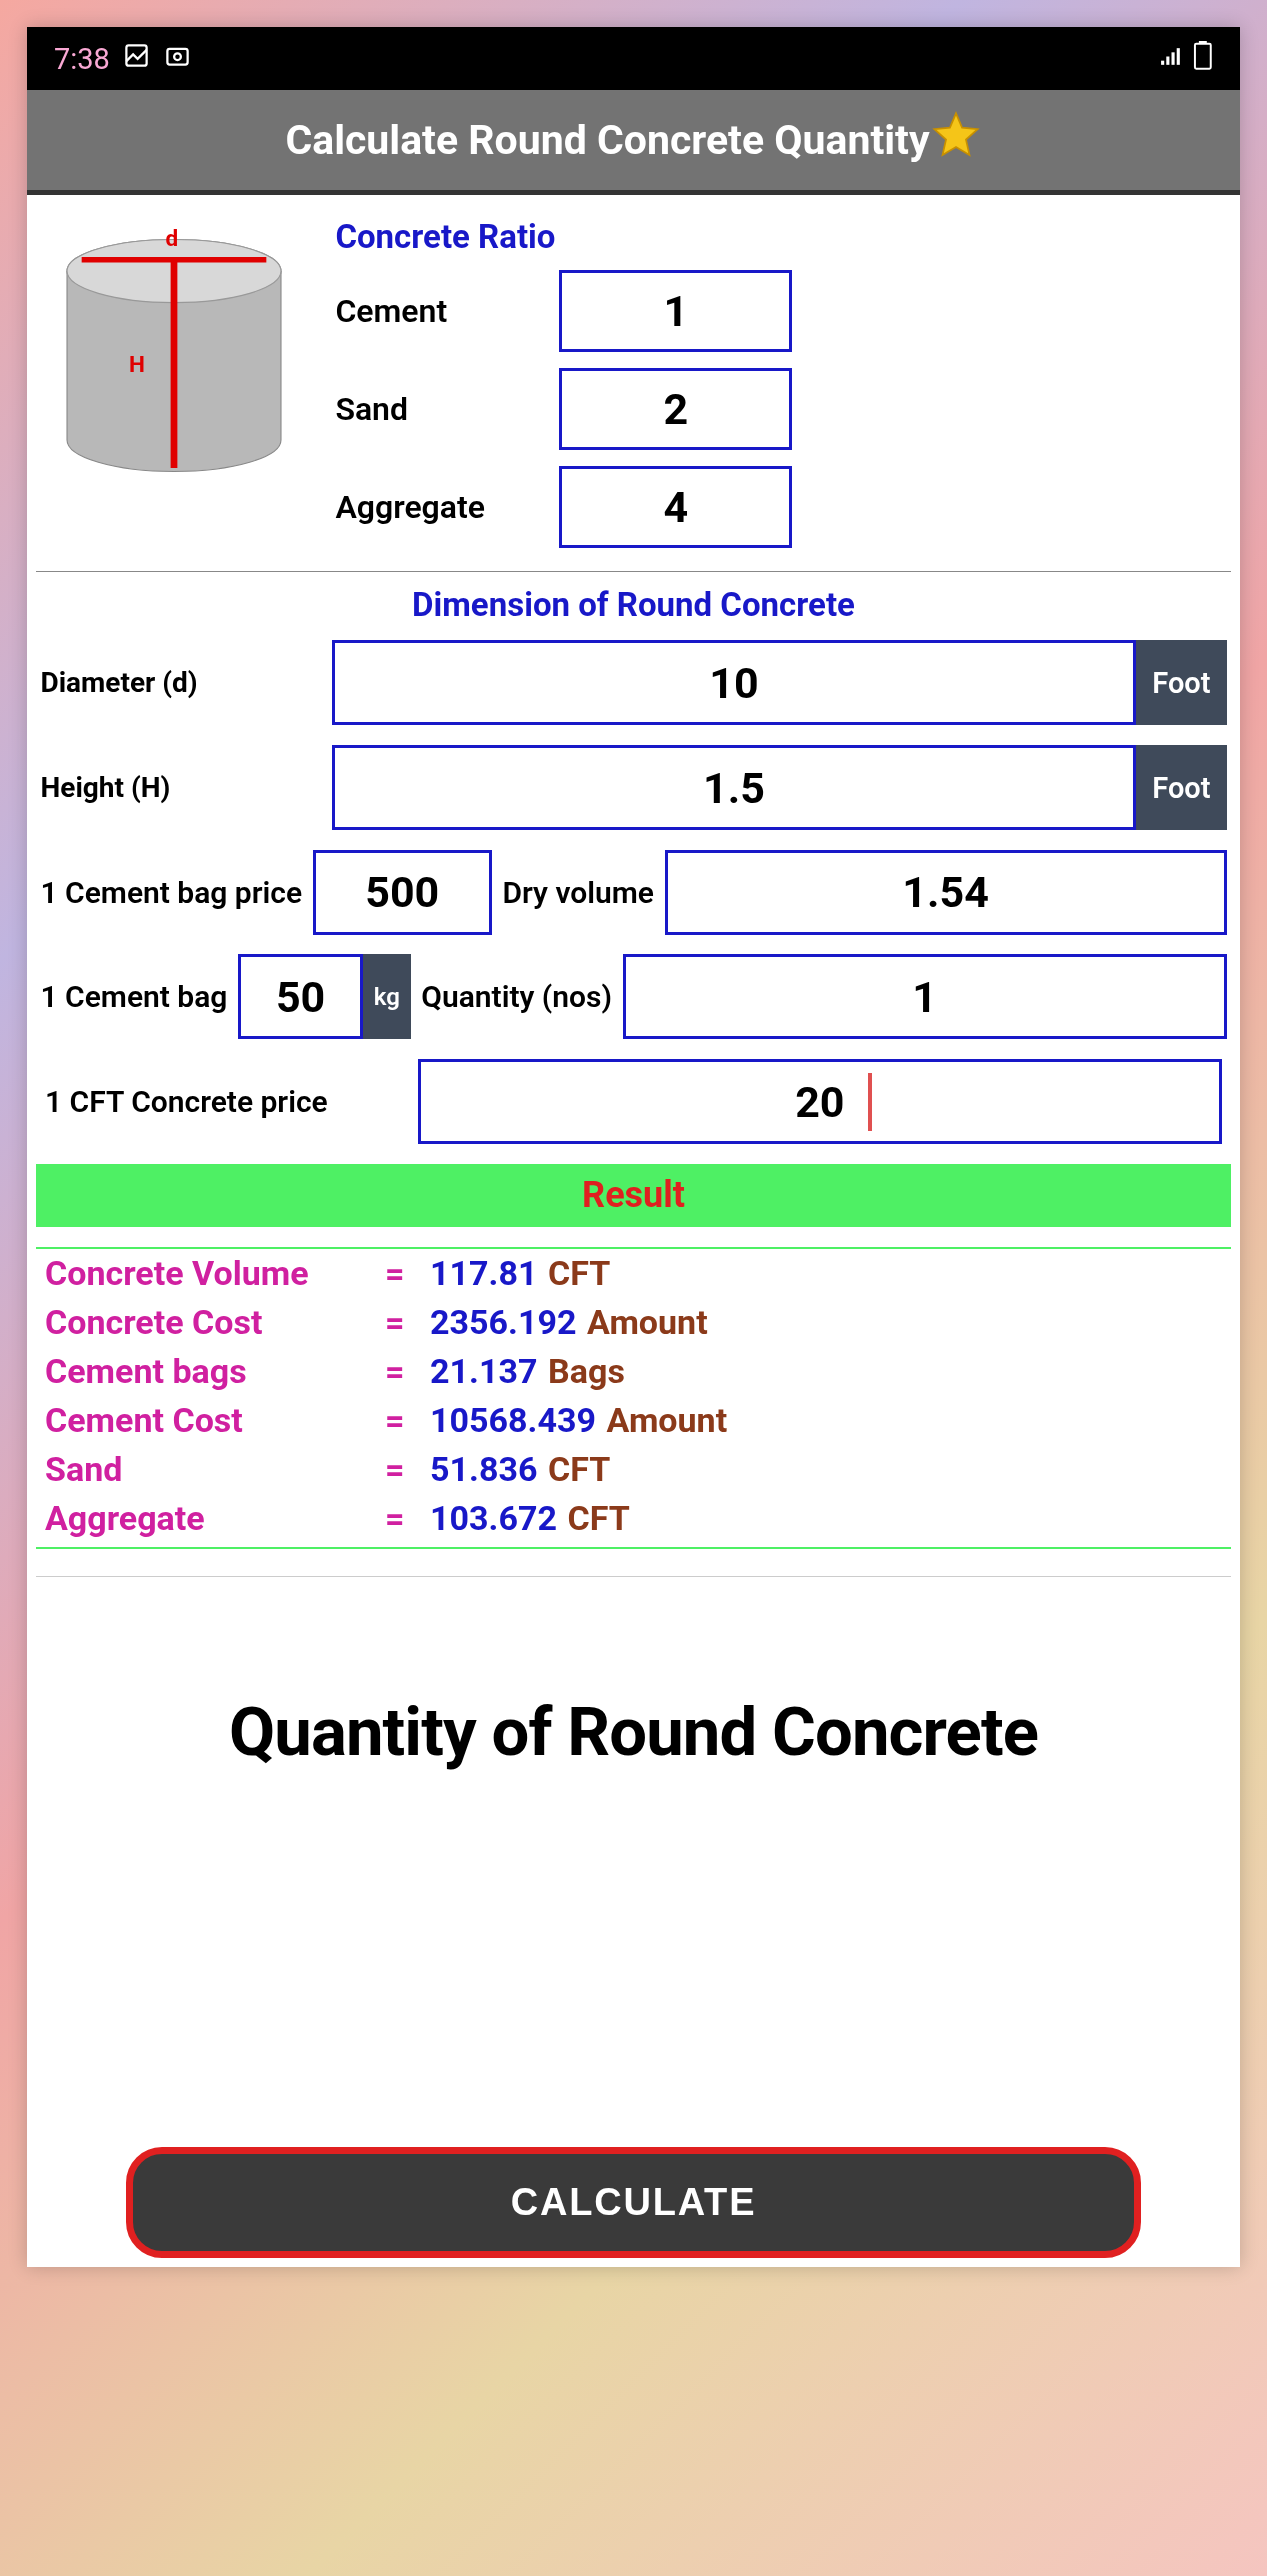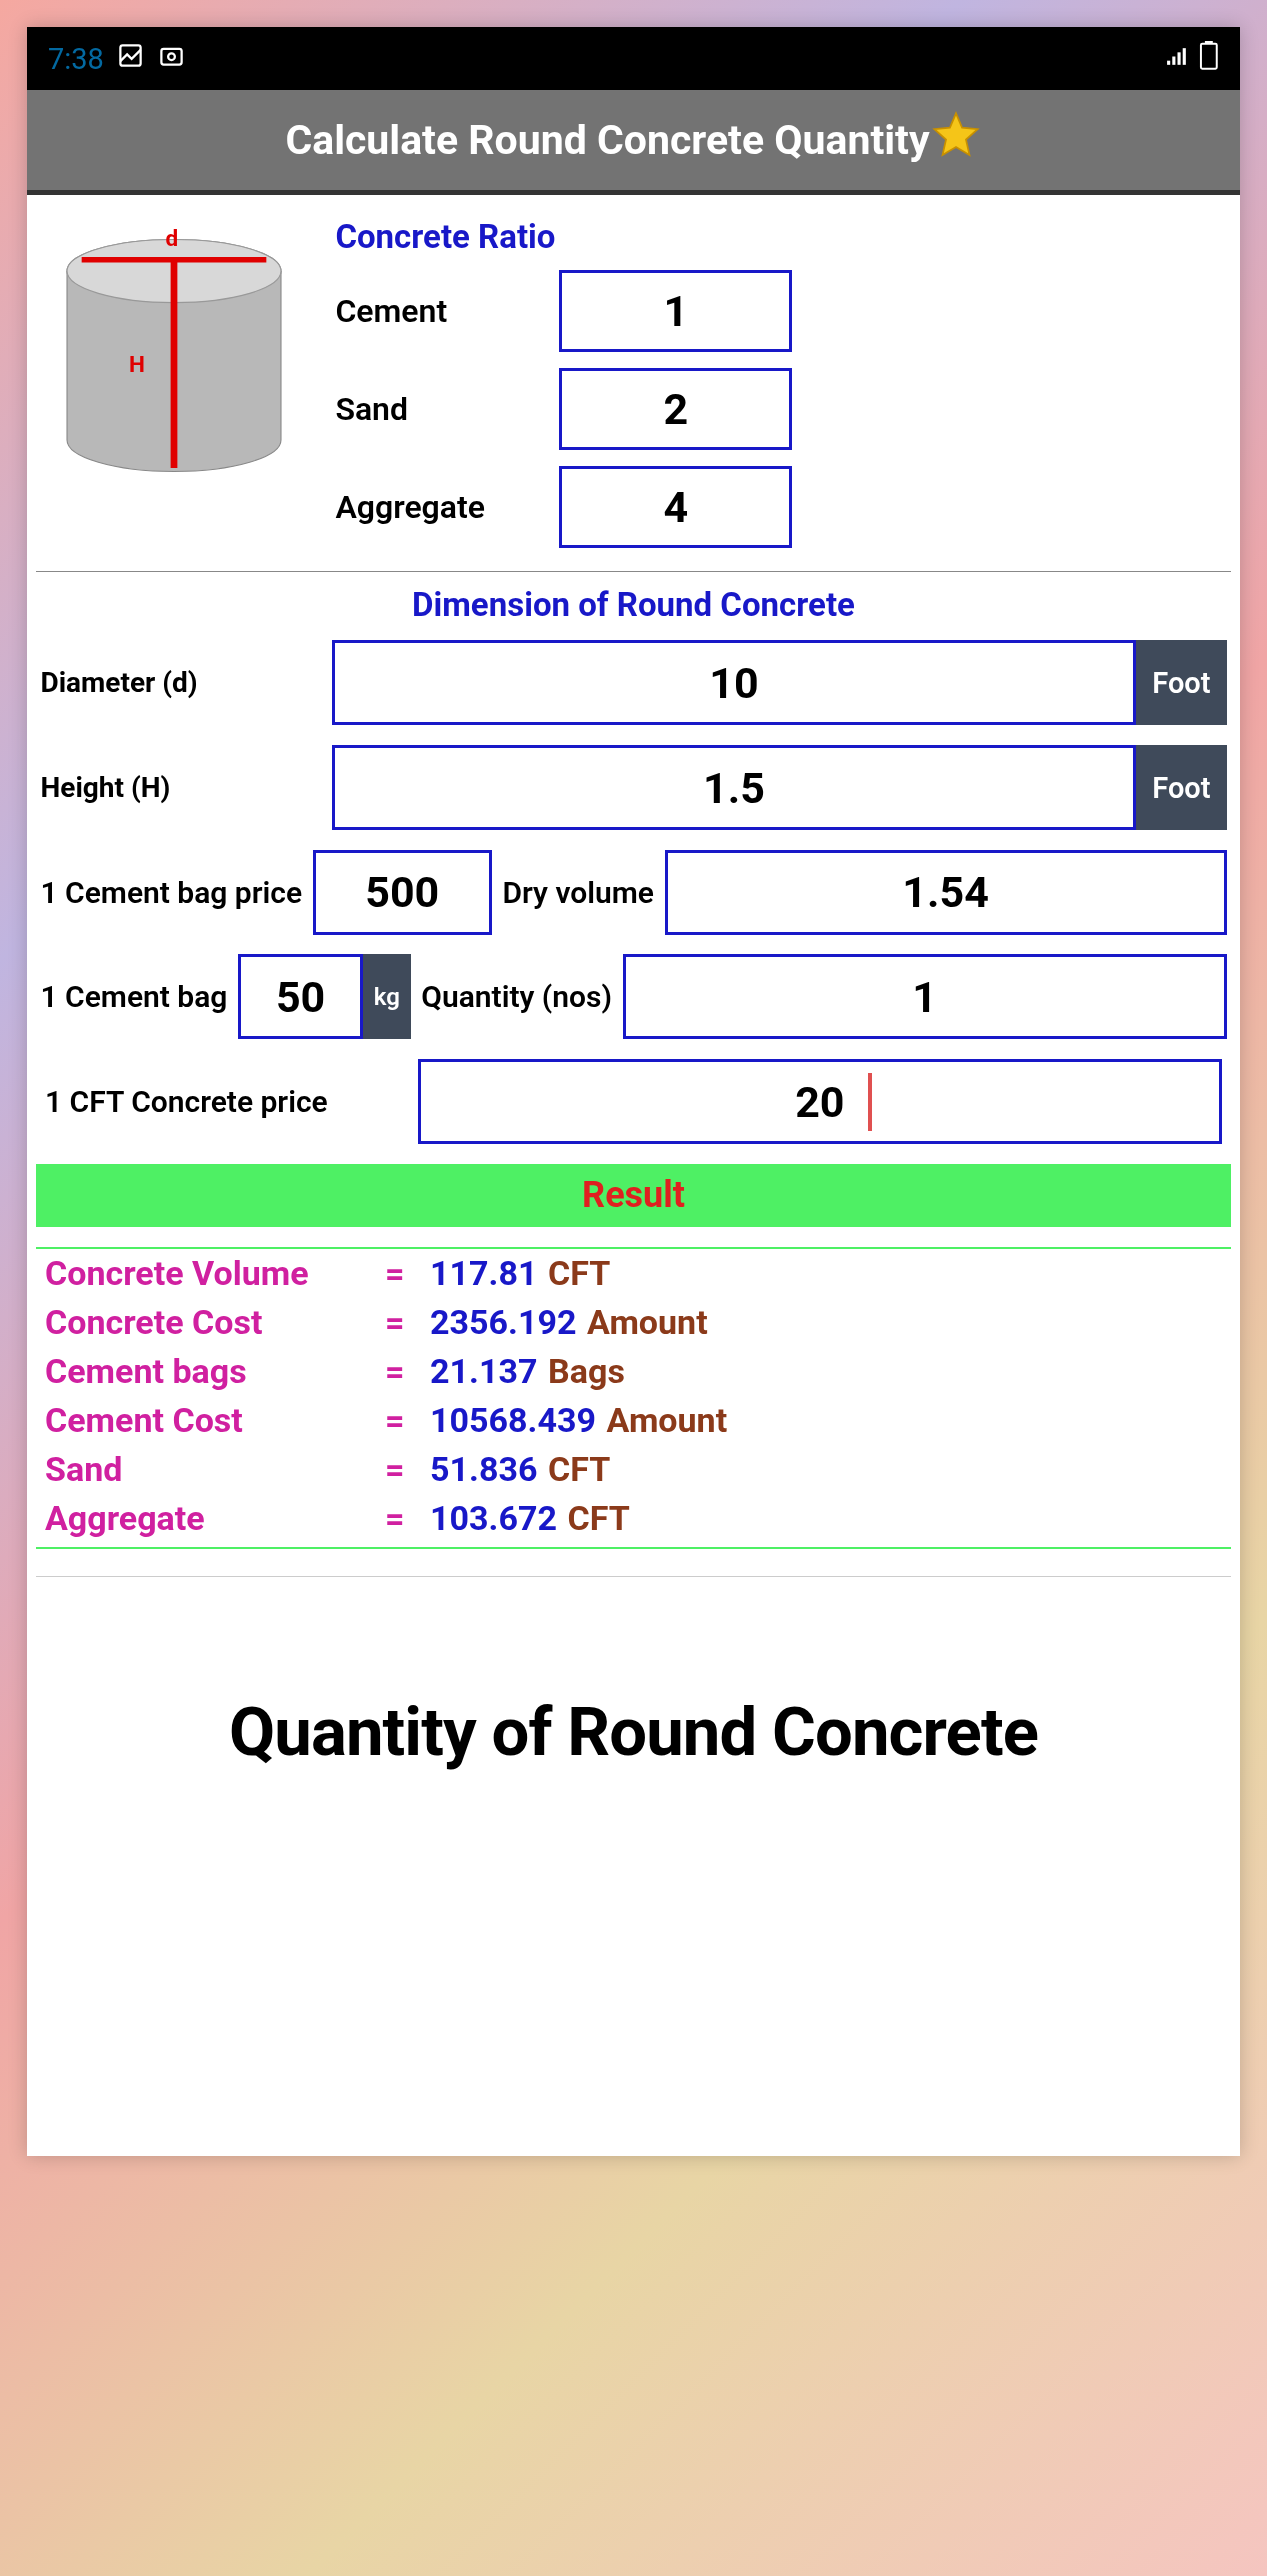--- a/index.html
+++ b/index.html
@@ -12,26 +12,26 @@
     .device {
       width: 100%;
       max-width: 1214px;
       margin: 0 auto;
       background: #fff;
       box-shadow: 0 0 18px rgba(0,0,0,0.2);
       position: relative;
     }
     .status-bar {
       background: #000;
-      color: #0369a1;
+      color: #f9a8d4;
       height: 63px;
       display: flex;
       align-items: center;
       justify-content: space-between;
-      padding: 0 21px;
+      padding: 0 27px;
       font-size: 29px;
     }
     .status-left { display: flex; align-items: center; gap: 13.4px; }
     .status-right { display: flex; align-items: center; gap: 9px; }
     .app-bar {
       background: #737373;
       color: #fff;
       height: 105px;
       display: flex;
       align-items: center;
@@ -323,15 +323,16 @@
         <span class="res-eq">=</span>
       <span class="res-val">103.672</span>
         <span class="res-unit">CFT</span>
     </div>
     <hr class="green-line" style="margin-top:4.5px">
 
     <hr class="hr-line" style="margin-top:27px;border-top-color:#ccc">
 
     <div class="big-title">Quantity of Round Concrete</div>
 
+    <button class="calc-button">CALCULATE</button>
   </div>
 </div>
 
 
 </body></html>

